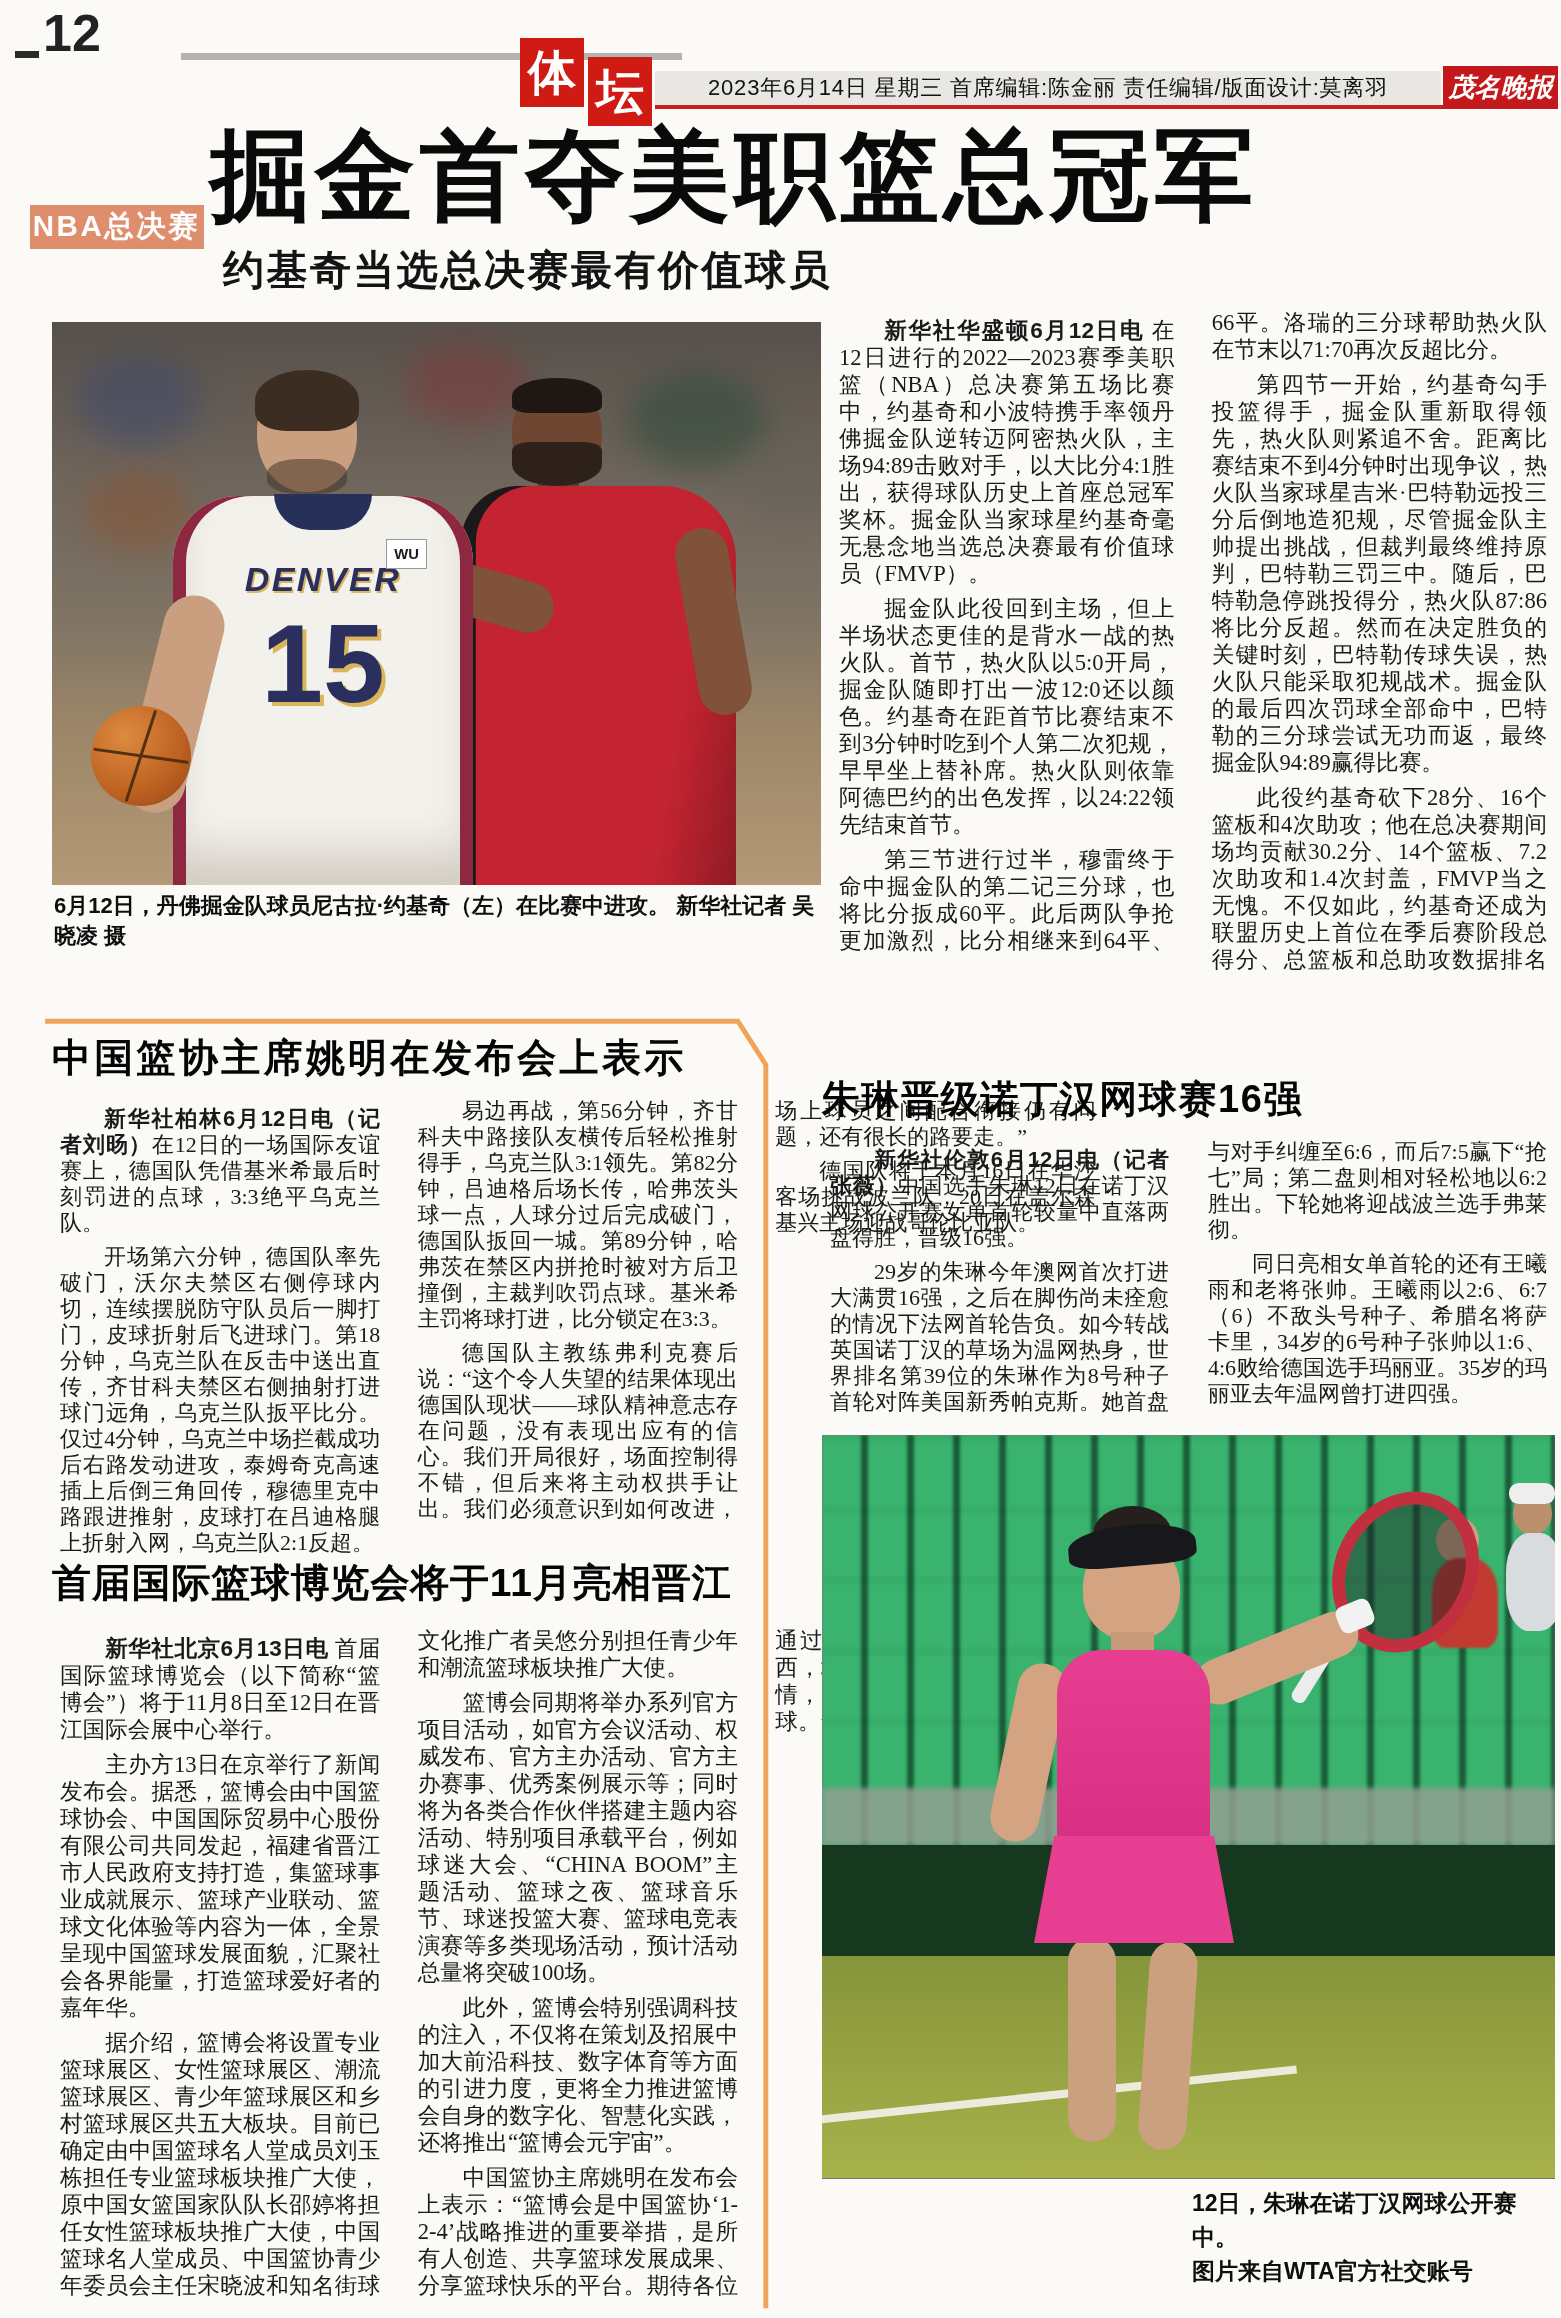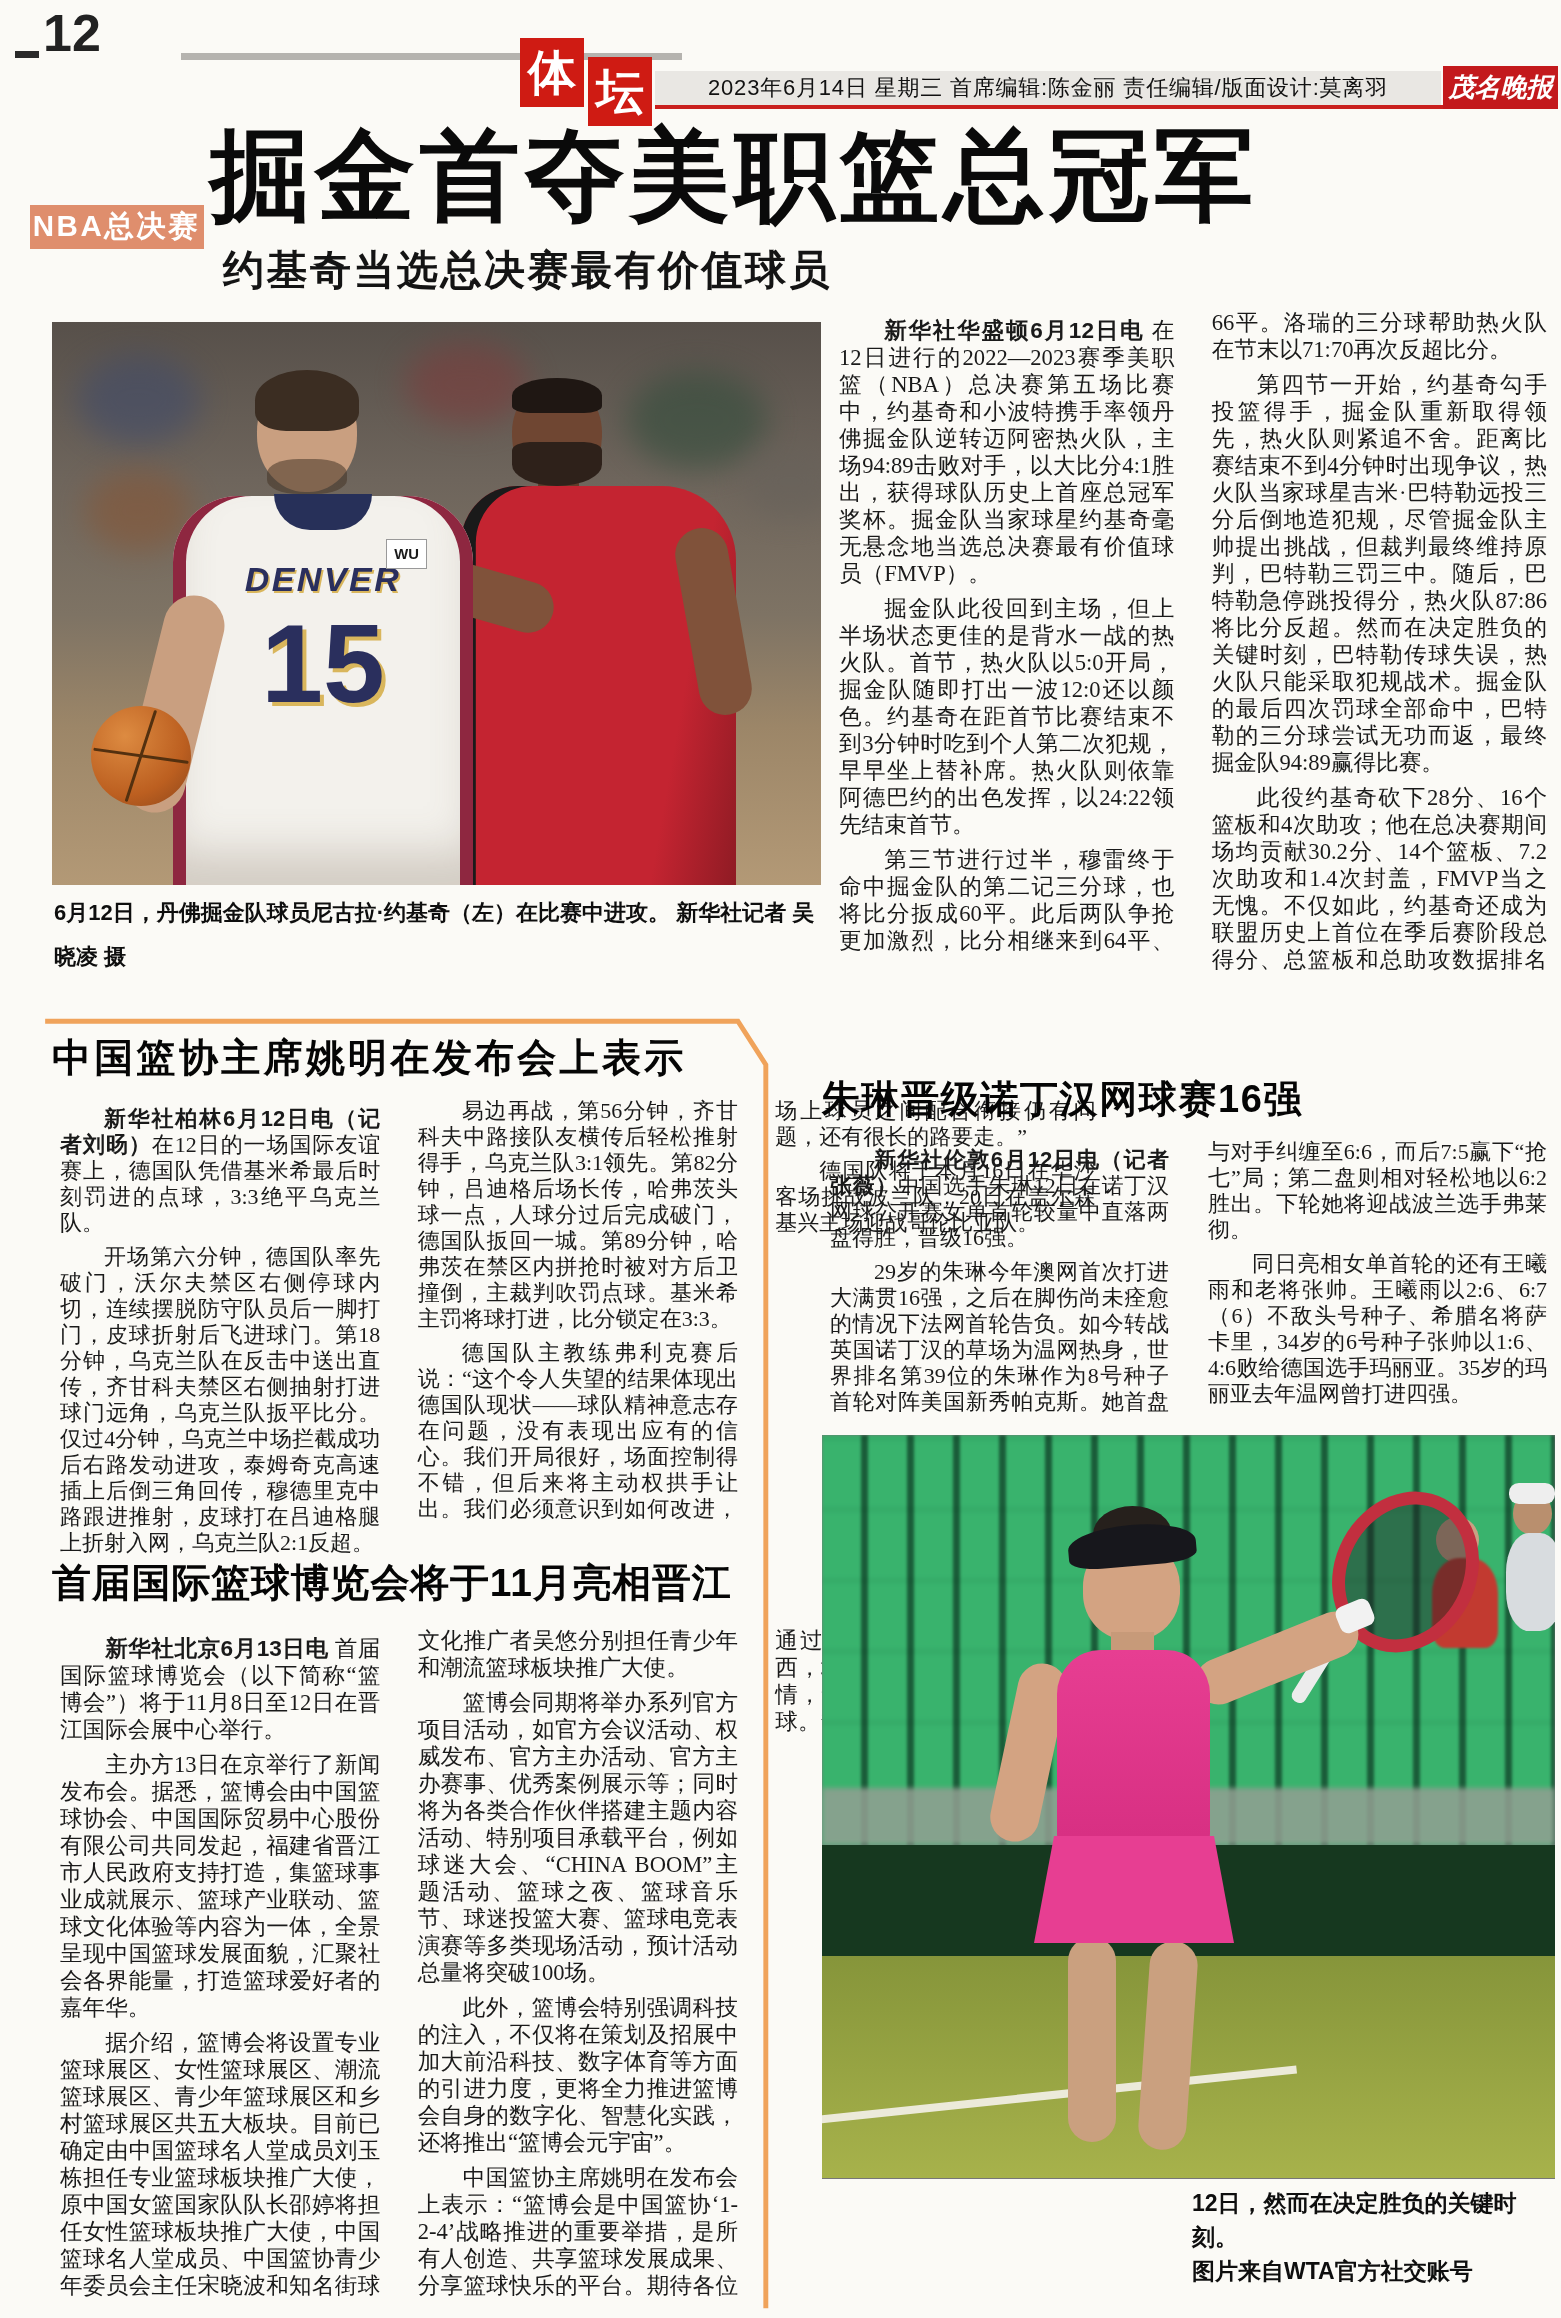--- a/index.html
+++ b/index.html
@@ -25,21 +25,21 @@
 
   
   .nba-tag{left:29.5px;top:205px;width:174px;height:44px;background:#df8e6d;color:#fff;display:flex;
            align-items:center;justify-content:center;font-size:29.5px;font-weight:700;letter-spacing:2.5px;}
   .headline{left:210px;top:121px;width:1108px;margin:0;font-size:100px;line-height:1.08;font-weight:900;
             letter-spacing:4.9px;color:#0a0a0a;}
   .subhead{left:223px;top:243px;margin:0;font-size:41px;font-weight:600;letter-spacing:2.5px;color:#141414;}
 
   .photo{overflow:hidden;background:#777;}
   .photo1{left:52px;top:322px;width:769px;height:563px;}
-  .caption{font-weight:700;color:#0e0e0e;font-size:22px;line-height:44px;}
+  .caption{font-weight:700;color:#0e0e0e;font-size:22px;line-height:30px;}
   .cap1{left:54px;top:891px;width:769px;}
 
   .article-body{column-count:2;text-align:justify;color:#1a1a1a;}
   .article-body p{margin:8px;text-indent:2em;}
   .dl{font-weight:700;font-family:"Liberation Sans","DejaVu Sans",sans-serif;}
   .lead-body{left:831px;top:309px;width:724px;height:671px;font-size:22.6px;line-height:27px;column-gap:21.3px;}
 
   
   .divider-svg{left:0;top:0;pointer-events:none;}
 
@@ -239,18 +239,18 @@
     <div class="abs tp-bun"></div>
     <div class="abs tp-face"></div>
     <div class="abs tp-visor"></div>
     <div class="abs tp-neck"></div>
     <div class="abs tp-legl"></div>
     <div class="abs tp-legr"></div>
     <div class="abs tp-torso"></div>
     <div class="abs tp-skirt"></div>
   </div>
   <div class="abs cap2 sans">
-    <div>12日，然而在决定胜负的关键时刻。</div>
+    <div>12日，朱琳在诺丁汉网球公开赛中。</div>
     <div>图片来自WTA官方社交账号</div>
   </div>
 
 </div>
 
 
 </body></html>

